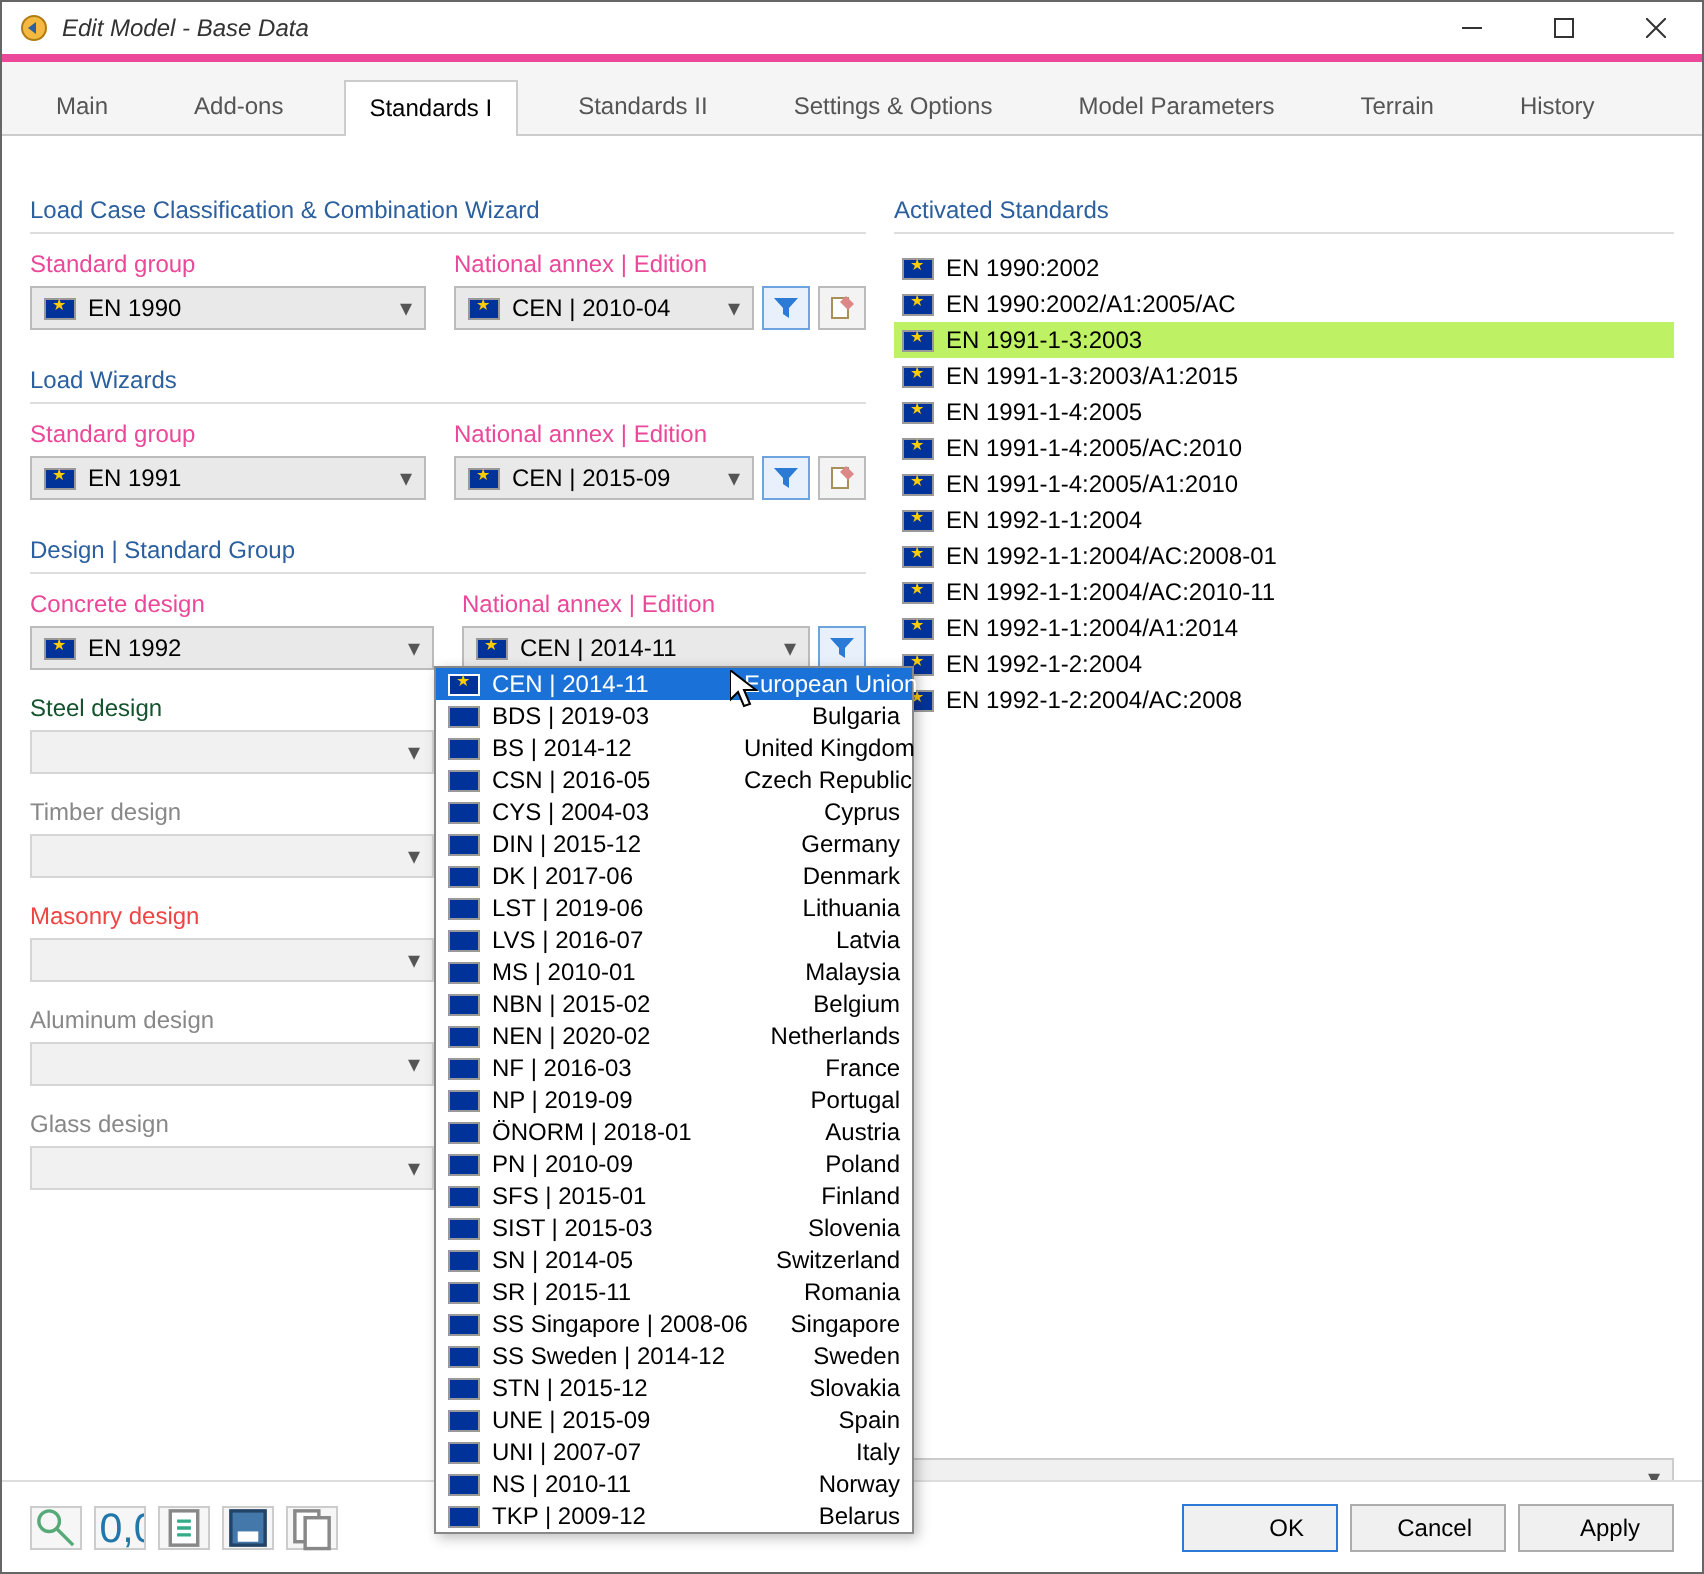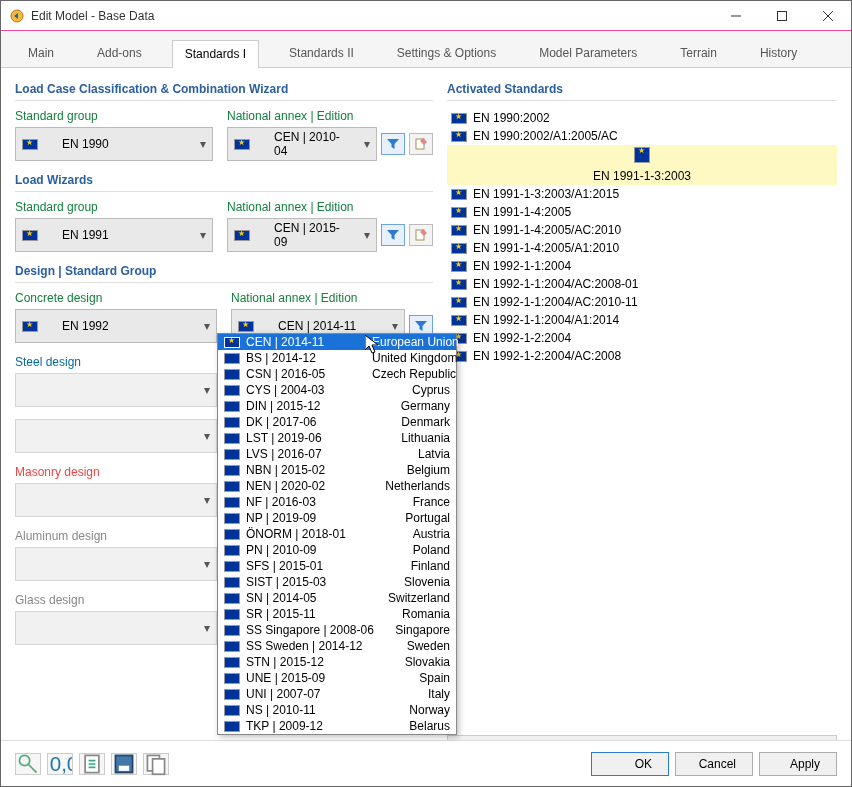--- a/index.html
+++ b/index.html
@@ -1,53 +1,53 @@
 <!DOCTYPE html>
 <html><head>
 <meta charset="utf-8">
 <style>
   * { box-sizing: border-box; font-family: "Segoe UI", Tahoma, sans-serif; font-size: 12px; }
   body { margin:0; background:#fff; color:#000; }
   .window { width:852px; height:787px; border:1px solid #666; background:#fff; display:flex; flex-direction:column; }
-  .titlebar { height:30px; display:flex; align-items:center; padding:0 0 0 8px; border-bottom:1px solid #ec4899; }
+  .titlebar { height:30px; display:flex; align-items:center; padding:0 0 0 8px; border-bottom:4px solid #ec4899;font-style:italic; }
   .titlebar .icon { width:16px; height:16px; margin-right:6px; display:inline-flex; align-items:center; justify-content:center; }
   .title-text { flex:1; color:#333; font-size:12px; }
   .winbtns { display:flex; }
   .winbtn { width:46px; height:30px; display:flex; align-items:center; justify-content:center; color:#333; }
   .winbtn svg { width:10px; height:10px; }
 
   .tabbar { background:#f5f5f5; border-bottom:1px solid #ccc; padding:8px 14px 0 14px; display:flex; gap:17px; }
   .tab { padding:6px 12px 7px 12px; color:#555; border:1px solid transparent; border-bottom:none; cursor:default; }
   .tab.active { background:#fff; border-color:#ccc; color:#000; position:relative; top:1px; }
 
   .content { flex:1; padding:12px 14px 0 14px; display:flex; gap:14px; overflow:hidden; }
   .leftcol { flex:1; min-width:0; }
   .rightcol { width:390px; }
 
-  .section-title { color:#2b5f9e; font-weight:700; border-bottom:1px solid #ddd; padding-bottom:4px; margin-bottom:8px; margin-top:2px; }
+  .section-title { color:#2b5f9e; font-weight:400; border-bottom:1px solid #ddd; padding-bottom:4px; margin-bottom:8px; margin-top:18px; }
 
   .row2 { display:flex; gap:14px; margin-bottom:12px; }
   .colblk { flex:1; }
-  .label { color:#15803d; margin-bottom:4px; }
+  .label { color:#ec4899; margin-bottom:4px; }
   .ctrlrow { display:flex; align-items:center; gap:4px; }
 
-  .combo { height:34px; background:#e9e9e9; border:1px solid #bbb; display:flex; align-items:center; padding:0 6px; position:relative; gap:24px; min-width:140px;}
+  .combo { height:22px; background:#e9e9e9; border:1px solid #bbb; display:flex; align-items:center; padding:0 6px; position:relative; gap:6px; min-width:140px;}
   .combo.flaggy { min-width:150px; }
   .combo .chev { margin-left:auto; color:#555; }
   .combo.disabled { color:#999; background:#f1f1f1; border-color:#d5d5d5; }
   .combo .flag, .std-item .flag, .dd-item .flag { width:16px; height:11px; display:inline-block; border:1px solid #999; background:linear-gradient(#003399,#003399); position:relative; flex:0 0 16px; }
   .flag.eu::after { content:"★"; position:absolute; left:3px; top:-2px; font-size:8px; color:#ffcc00; }
 
   .iconbtn { width:24px; height:22px; border:1px solid #bbb; background:#f3f3f3; display:flex; align-items:center; justify-content:center; }
   .iconbtn.filter { border-color:#6da3df; background:#e8f1fb; }
   .iconbtn svg { width:14px; height:14px; }
 
   .stdlist { border:0; max-height:640px; overflow:auto; }
   .std-item { display:flex; align-items:center; gap:6px; padding:2px 4px; }
-  .std-item.sel { background:#fef9c3;flex-direction:column; }
+  .std-item.sel { background:#bef264; }
 
   .dd { position:absolute; left:217px; top:333px; width:240px; background:#fff; border:1px solid #888; box-shadow:2px 2px 6px rgba(0,0,0,.25); z-index:50; }
   .dd-item { display:flex; align-items:center; gap:6px; padding:1px 6px; white-space:nowrap; }
   .dd-item .ddlabel { flex:0 0 120px; }
   .dd-item .ddcountry { margin-left:auto; }
   .dd-item.sel { background:#1a72d8; color:#fff; }
   .dd-item.sel .flag { border-color:#fff; }
 
   .cursor { position:absolute; left:365px; top:335px; z-index:60; pointer-events:none; }
 
@@ -198,29 +198,30 @@
                 <svg viewBox="0 0 14 14">
                   <path d="M1 2h12l-4.5 5v5l-3-2V7z" fill="#2a7ad6"></path>
                 </svg>
               </div>
           </div>
         </div>
       </div>
 
       <div class="row2">
           <div class="colblk">
-            <div class="label" style="color:#0369a1">Steel design</div>
+            <div class="label" style="color:#14532d">Steel design</div>
             <div class="combo disabled">
               <span class="chev">▾</span>
             </div>
           </div>
           <div class="colblk"></div>
         </div>
       <div class="row2">
           <div class="colblk">
+            <div class="label" style="color:#888">Timber design</div>
             <div class="combo disabled">
               <span class="chev">▾</span>
             </div>
           </div>
           <div class="colblk"></div>
         </div>
       <div class="row2">
           <div class="colblk">
             <div class="label" style="color:#ef4444">Masonry design</div>
             <div class="combo disabled">
@@ -360,20 +361,25 @@
 </div>
 
 <div class="dd" id="dd">
     <div class="dd-item sel">
       <span class="flag eu"></span>
       <span class="ddlabel">CEN | 2014-11</span>
       <span class="ddcountry">European Union</span>
     </div>
     <div class="dd-item">
       <span class="flag "></span>
+      <span class="ddlabel">BDS | 2019-03</span>
+      <span class="ddcountry">Bulgaria</span>
+    </div>
+    <div class="dd-item">
+      <span class="flag "></span>
       <span class="ddlabel">BS | 2014-12</span>
       <span class="ddcountry">United Kingdom</span>
     </div>
     <div class="dd-item">
       <span class="flag "></span>
       <span class="ddlabel">CSN | 2016-05</span>
       <span class="ddcountry">Czech Republic</span>
     </div>
     <div class="dd-item">
       <span class="flag "></span>
@@ -392,20 +398,25 @@
     </div>
     <div class="dd-item">
       <span class="flag "></span>
       <span class="ddlabel">LST | 2019-06</span>
       <span class="ddcountry">Lithuania</span>
     </div>
     <div class="dd-item">
       <span class="flag "></span>
       <span class="ddlabel">LVS | 2016-07</span>
       <span class="ddcountry">Latvia</span>
+    </div>
+    <div class="dd-item">
+      <span class="flag "></span>
+      <span class="ddlabel">MS | 2010-01</span>
+      <span class="ddcountry">Malaysia</span>
     </div>
     <div class="dd-item">
       <span class="flag "></span>
       <span class="ddlabel">NBN | 2015-02</span>
       <span class="ddcountry">Belgium</span>
     </div>
     <div class="dd-item">
       <span class="flag "></span>
       <span class="ddlabel">NEN | 2020-02</span>
       <span class="ddcountry">Netherlands</span>

